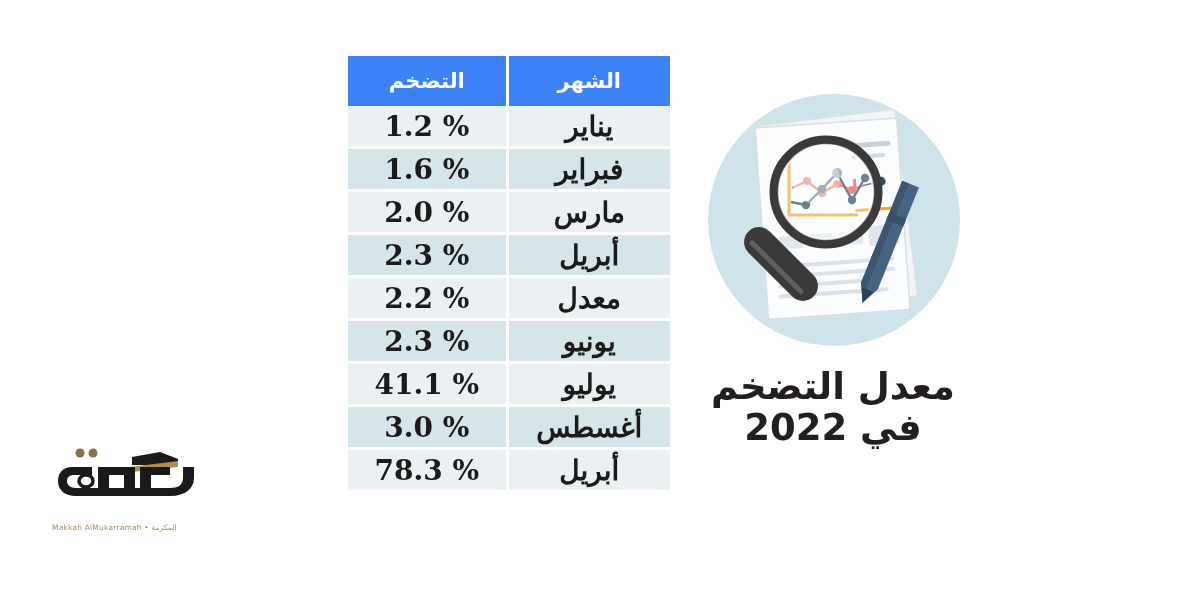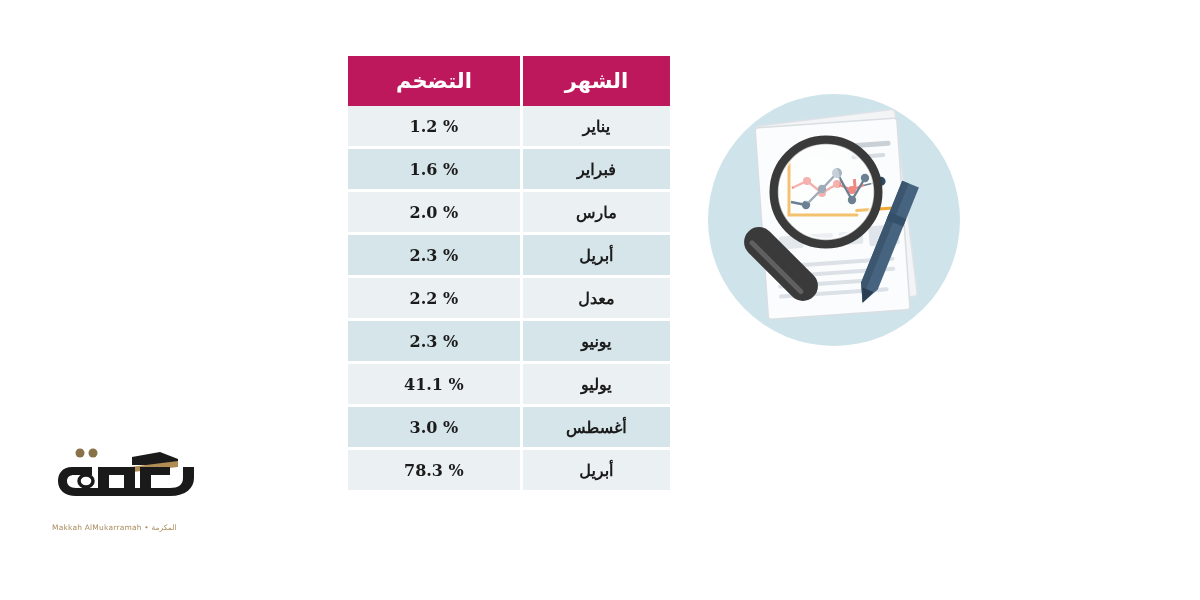--- a/index.html
+++ b/index.html
@@ -29,37 +29,37 @@
   }
 
   table.data-table {
     width: 322px;
     border-collapse: separate;
     border-spacing: 0;
     direction: rtl;
   }
 
   table.data-table th {
-    background: #be185d;
+    background: #3b82f6;
     color: #ffffff;
     font-size: 21px;
     font-weight: bold;
     height: 50px;
     text-align: center;
     vertical-align: middle;
     font-family: "DejaVu Sans", "Liberation Sans", sans-serif;
     border-left: 3px solid #ffffff;
   }
   table.data-table th:last-child { border-left: none; }
 
   table.data-table td {
     height: 43px;
     text-align: center;
     vertical-align: middle;
-    font-size: 16px;
+    font-size: 28px;
     color: #1b1b1b;
     border-left: 3px solid #ffffff;
     border-bottom: 3px solid #ffffff;
   }
   table.data-table td:last-child { border-left: none; }
 
   table.data-table tbody tr:nth-child(odd)  td { background: #ebf1f3; }
   table.data-table tbody tr:nth-child(even) td { background: #d6e5ea; }
 
   td.month-cell {
@@ -242,20 +242,24 @@
 
         <circle cx="120" cy="100" r="50" fill="#ffffff" opacity="0.30"></circle>
         <circle cx="110" cy="88" r="24" fill="#ffffff" opacity="0.35"></circle>
 
         <circle cx="120" cy="100" r="52" fill="none" stroke="#3a3a3a" stroke-width="9"></circle>
         <circle cx="120" cy="100" r="47" fill="none" stroke="#ffffff" stroke-width="2.5" opacity="0.65"></circle>
       </g>
     </svg>
   </div>
 
+  <div class="title-block">
+    <div class="title-line">معدل التضخم</div>
+    <div class="title-line">في 2022</div>
+  </div>
 
   <div class="logo-block">
     <svg width="165" height="62" viewBox="0 0 165 62" xmlns="http://www.w3.org/2000/svg">
 
       <path d="M80 14 L108 9 L126 16 L126 22 L80 22 Z" fill="#1a1a1a"></path>
       <path d="M62 26 L126 18 L126 24 L62 31 Z" fill="#b08d52"></path>
 
       <circle cx="28" cy="10" r="4.5" fill="#8a7248"></circle>
       <circle cx="41" cy="10" r="4.5" fill="#8a7248"></circle>
 

